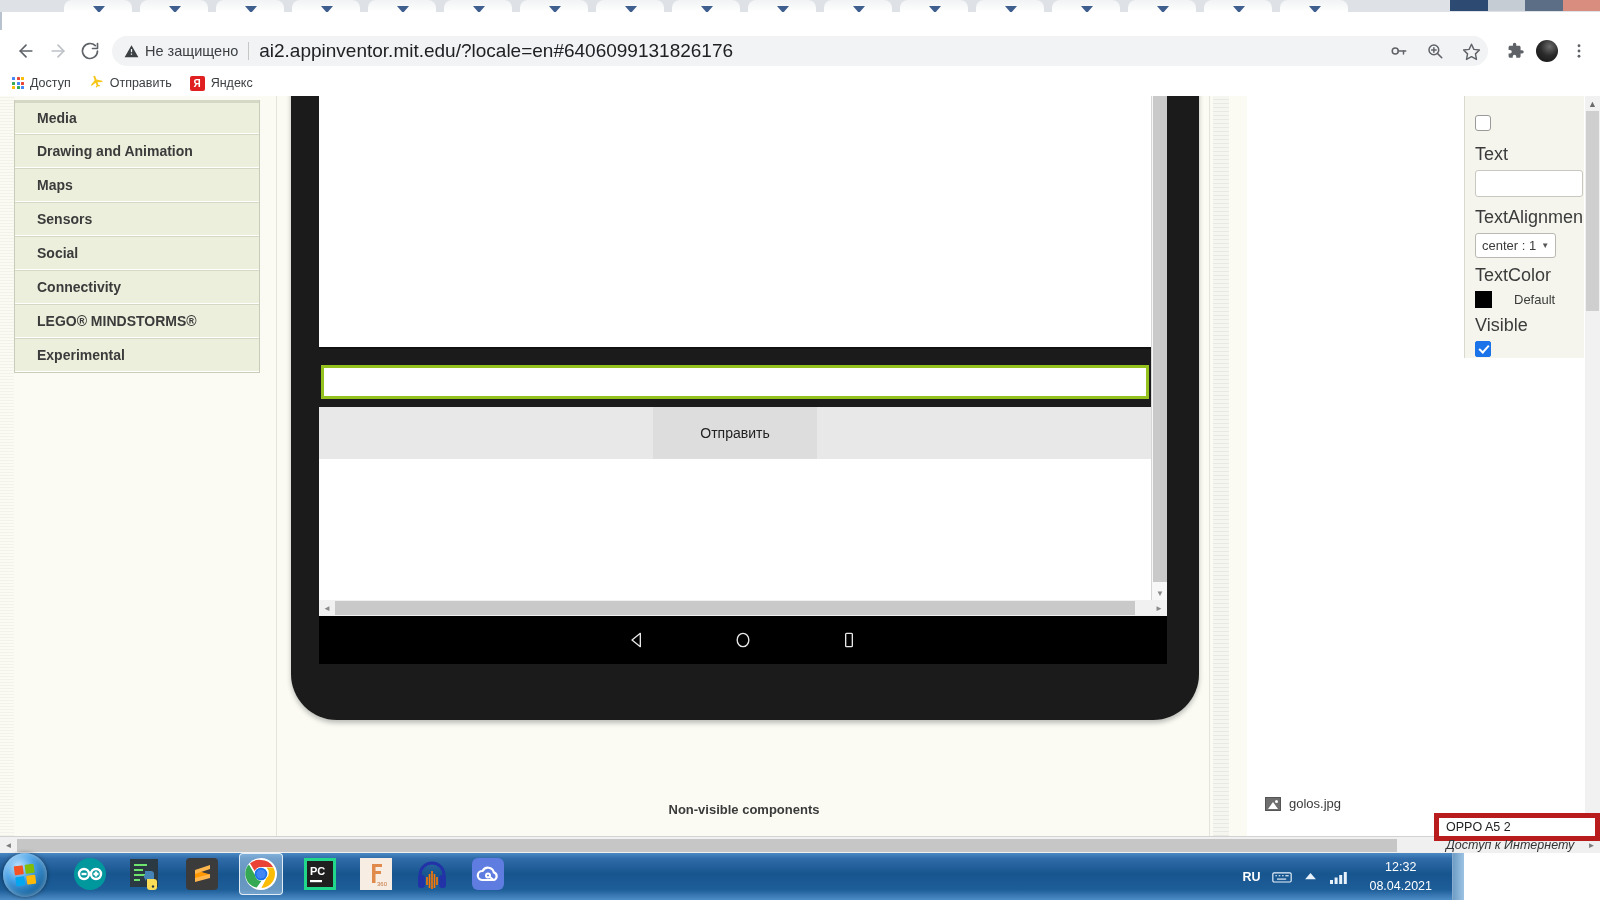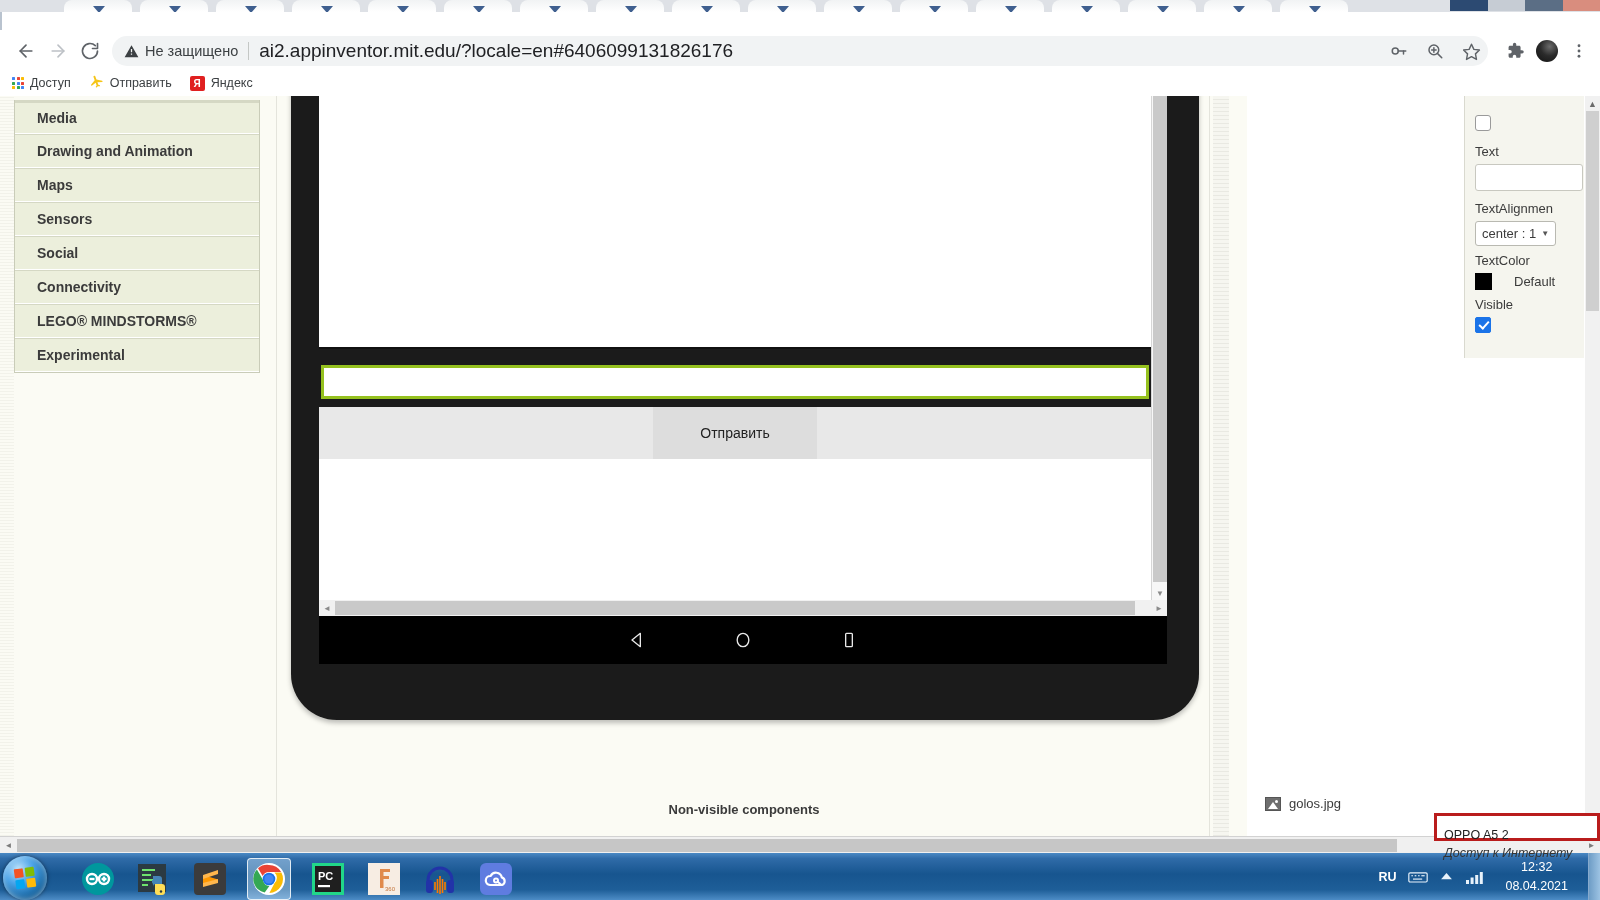--- a/index.html
+++ b/index.html
@@ -169,21 +169,21 @@
   }
   #viewer-scroll .track{ position:absolute; left:2px; top:0; width:16px; height:740px;
     background:#f4f4ee; background-image:repeating-linear-gradient(0deg,#e9e9e2 0 1px,#f6f6f0 1px 4px);}
 
   
   #properties{
     position:absolute; left:1464px; top:0; width:120px; height:262px; background:#f5f5ee;
     border-left:1px solid #d9d9cf; font-size:13px; color:#3b3b3b;
     padding:10px 10px 0 10px; overflow:hidden;
   }
-  .prop-label{ margin:0 0 5px 0; color:#3b3b3b; font-size:13px; }
+  .prop-label{ margin:0 0 5px 0; color:#3b3b3b; font-size:18px; }
   .prop-spacer{ height:10px; }
   .chk{
     width:16px;height:16px;border:1px solid #9a9a9a;border-radius:3px;background:#fff;
     display:inline-block; cursor:pointer;
   }
   .chk.checked{ background:#1a73e8; border-color:#1a73e8; position:relative; border-radius:2px;}
   .chk.checked::after{
     content:""; position:absolute; left:4.5px; top:1px; width:4px; height:8px;
     border:solid #fff; border-width:0 2px 2px 0; transform:rotate(42deg);
   }
@@ -222,30 +222,30 @@
     position:absolute; left:0; top:836px; width:1600px; height:17px; background:#f0f0f0;
     border-top:1px solid #d2d2d2;
   }
   #page-hscroll .thumb{ position:absolute; left:17px; top:2px; width:1380px; height:13px; background:#c6c6c6; }
   #page-hscroll .arr{ position:absolute; top:0; width:17px; height:17px; display:flex;align-items:center;justify-content:center;color:#7b7b7b;font-size:8px;}
   #page-hscroll .arr.left{left:0;} #page-hscroll .arr.right{right:0;}
 
   
   #net-tooltip{
     position:absolute; left:1434px; top:813px; width:166px; height:28px;
-    background:#ffffff; border:3px solid #b91c1c; font-size:12.5px; color:#222;
-    padding:10px 7px; z-index:40; line-height:1.45;
+    background:#ffffff; border:5px solid #b91c1c; font-size:12.5px; color:#222;
+    padding:0 7px; z-index:40; line-height:1.45;
   }
   #net-tooltip .l2{ font-style:italic; color:#333; }
 
   
   #taskbar{
-    position:absolute; left:0; top:853px; width:1600px; height:47px;
+    position:absolute; left:0; top:853px; width:1464px; height:47px;
     background:linear-gradient(180deg,#4a89c4 0%,#2f6ba8 12%,#17558f 45%,#1e5e98 78%,#4d8cc6 100%);
-    display:flex; align-items:flex-end;gap:8px;
+    display:flex; align-items:flex-start;
   }
   #start-orb{
     width:44px;height:44px;margin-left:3px;border-radius:50%;
     background:radial-gradient(circle at 35% 30%,#bfe3fb 0%,#4aa3e8 35%,#15639f 70%,#0b3f6d 100%);
     box-shadow:0 0 6px rgba(255,255,255,.55) inset, 0 0 4px rgba(0,0,0,.5);
     display:flex;align-items:center;justify-content:center; cursor:pointer; flex:none;
   }
   .orb-flag{ display:grid; grid-template-columns:9px 9px; grid-template-rows:9px 9px; gap:2px; transform:rotate(-8deg);}
   .orb-flag i{ display:block; border-radius:1px;}
   #tb-icons{ display:flex; align-items:center; gap:18px; margin-left:24px; }

